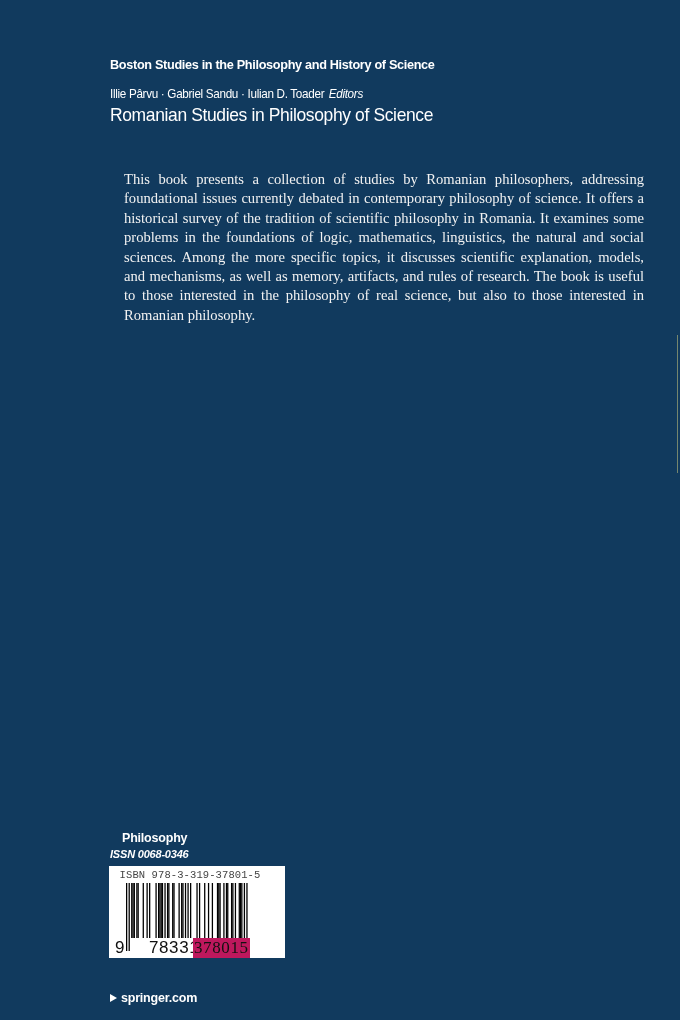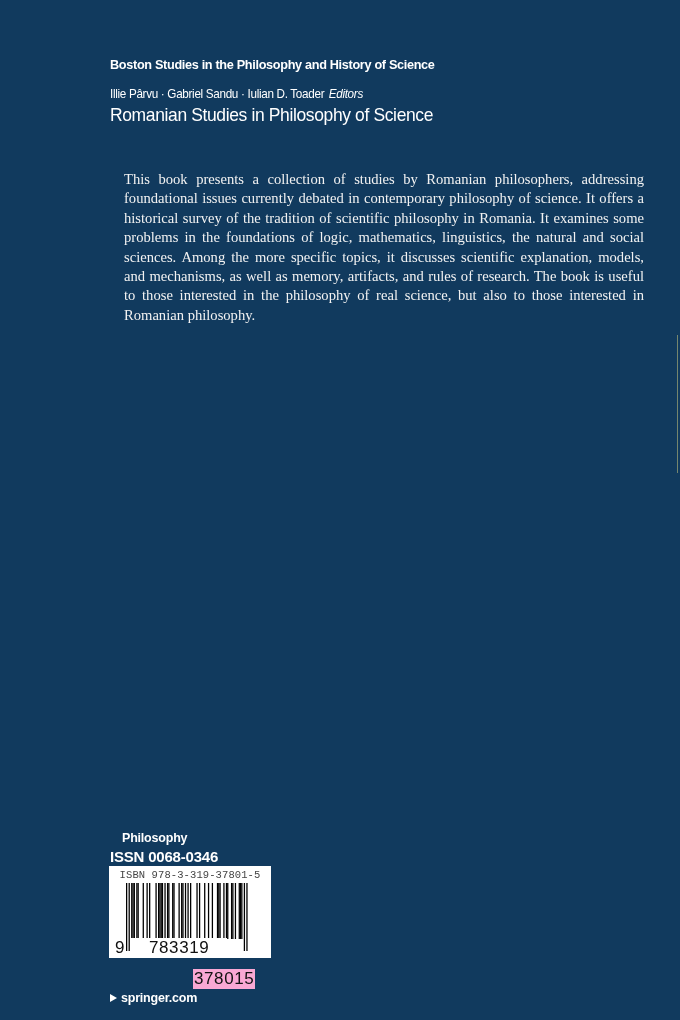--- a/index.html
+++ b/index.html
@@ -36,25 +36,25 @@
     text-align: justify;
     color: #f2f2f2;
     margin: 14px;
   }
   #subject {
     position: absolute; left: 110px; top: 831px;
     font-size: 12.5px; font-weight: bold; letter-spacing: -0.2px; padding-left: 12px;
   }
   #issn {
     position: absolute; left: 110px; top: 848px;
-    font-size: 15px; font-weight: bold; letter-spacing: -0.2px;
+    font-size: 11px; font-weight: bold; letter-spacing: -0.2px; font-style: italic;
   }
   #barcode-box {
     position: absolute; left: 109px; top: 866px;
-    width: 162px; height: 92px;
+    width: 176px; height: 92px;
     background: #ffffff;
   }
   #isbn-text {
     position: absolute; left: 0; top: 3px; width: 162px;
     text-align: center;
     font-family: "Liberation Mono", "DejaVu Sans Mono", monospace;
     font-size: 10.5px; color: #444;
     white-space: nowrap; letter-spacing: 0.1px;
   }
   #barcode-svg { position: absolute; left: 0; top: 0; }
@@ -62,22 +62,22 @@
     position: absolute; left: 6px; top: 72px;
     font-family: "Liberation Sans", sans-serif; font-size: 17px; color: #111;
   }
   #barcode-digits-left {
     position: absolute; left: 22px; top: 72px;
     font-family: "Liberation Sans", sans-serif; font-size: 17px; color: #111;
     letter-spacing: 0.6px; background: #fff; padding: 0 18px;
   }
   #barcode-digits-right {
     position: absolute; left: 84px; top: 72px;
-    font-family: Liberation Sans, sans-serif; font-size: 17px; color: #111;
-    letter-spacing: 0.6px; background: #f9a8d4; padding: 0 1px; margin-top: 31px;
+    font-family: Liberation Serif, serif; font-size: 17px; color: #111;
+    letter-spacing: 0.6px; background: #be185d; padding: 0 1px;
   }
   #website {
     position: absolute; left: 110px; top: 963px;
     font-size: 12.5px; font-weight: bold; letter-spacing: -0.2px;
     display: flex; align-items: center; margin-top: 28px;
   }
   #website .arrow {
     display: inline-block; width: 0; height: 0;
     border-top: 4.5px solid transparent; border-bottom: 4.5px solid transparent;
     border-left: 7px solid #ffffff; margin-right: 4px;

